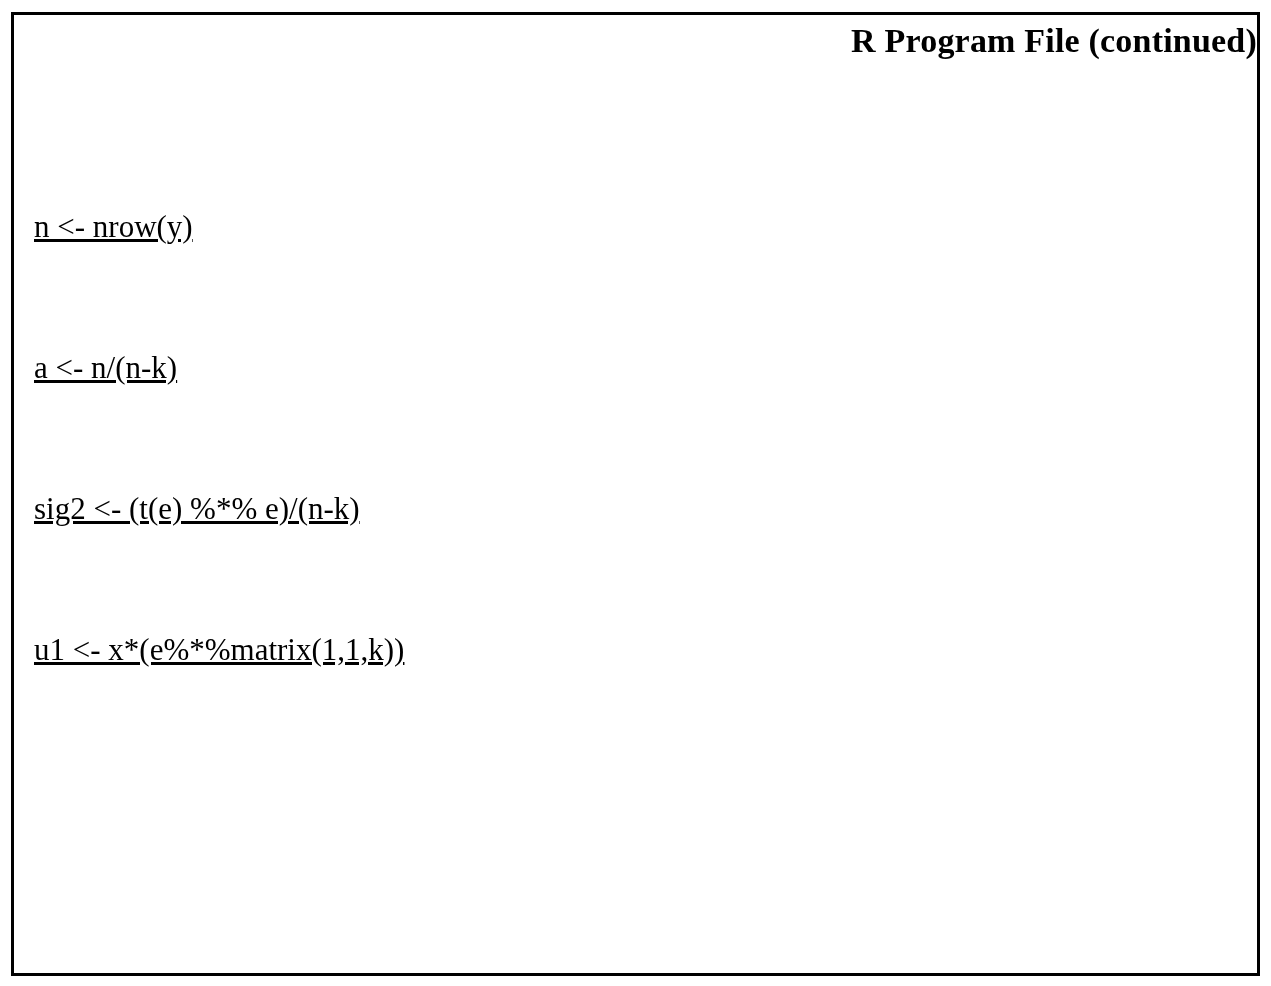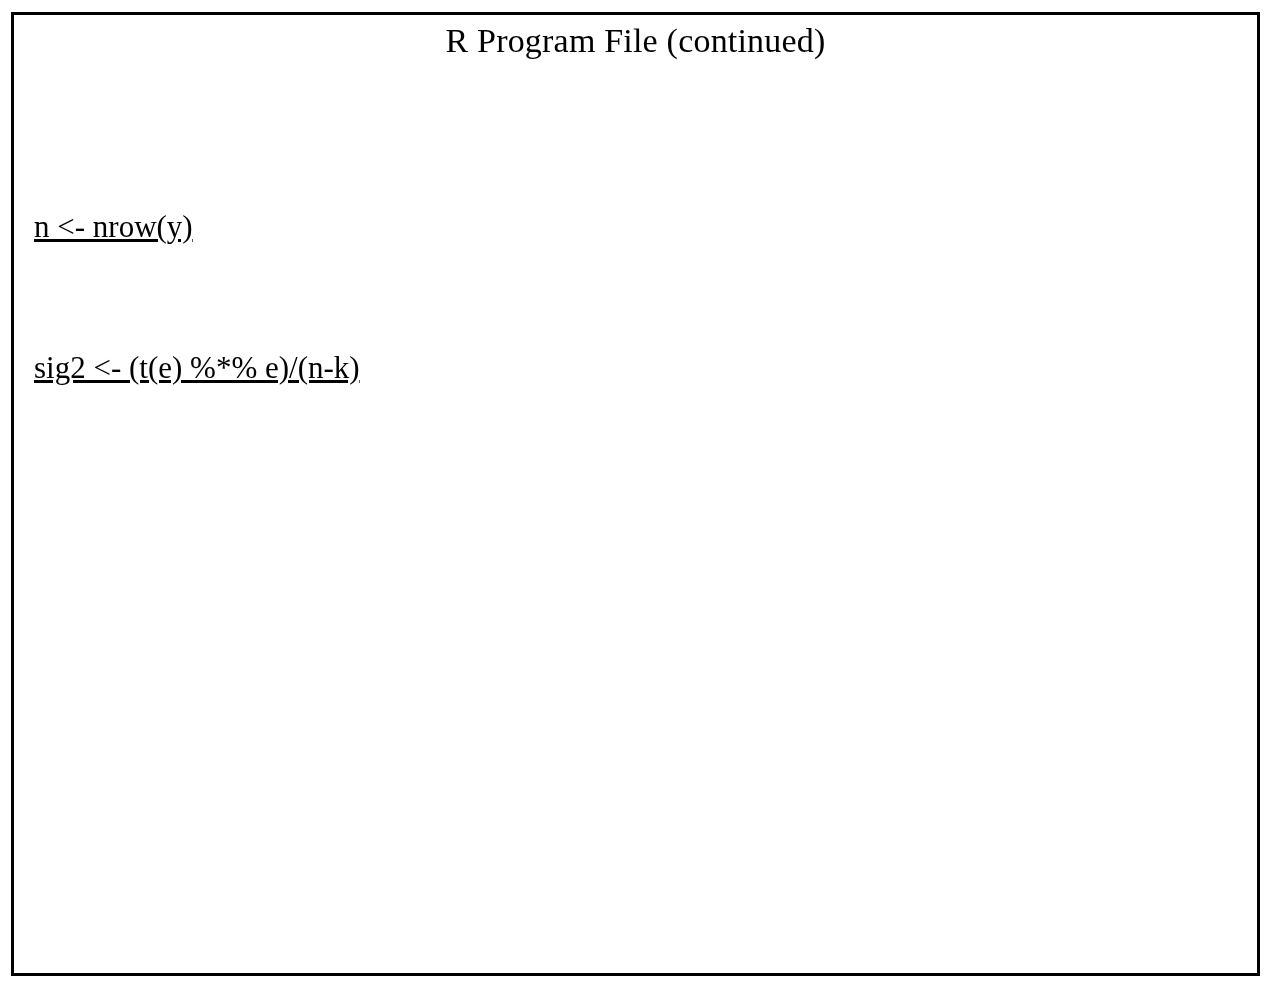--- a/index.html
+++ b/index.html
@@ -19,23 +19,23 @@
     left: 11px;
     top: 12px;
     width: 1249px;
     height: 964px;
     border: 3px solid #000000;
     box-sizing: border-box;
     background: #ffffff;
   }
   .listing-title {
     margin-top: 6px;
-    text-align: center;
+    text-align: right;
     font-size: 34px;
-    font-weight: normal;
+    font-weight: bold;
     line-height: 40px;
     letter-spacing: 0.2px;
   }
   .code-listing {
     position: absolute;
     left: 20px;
     top: 94px;
     right: 10px;
     font-size: 31px;
     line-height: 47px;
@@ -53,21 +53,23 @@
   }
 </style>
 </head>
 <body>
 
 <div class="frame">
   <div class="listing-title">R Program File (continued)</div>
 
   <div class="code-listing">
     <div class="code-line"><span>n &lt;- nrow(y)</span><span class="comment-text"></span></div>
+    <div class="code-line"><span>a &lt;- n/(n-k)</span><span class="comment-text"></span></div>
     <div class="code-line"><span>sig2 &lt;- (t(e) %*% e)/(n-k)</span><span class="comment-text"></span></div>
+    <div class="code-line"><span>u1 &lt;- x*(e%*%matrix(1,1,k))</span><span class="comment-text"></span></div>
     
     
     
     
     
     
     
     
     
     

